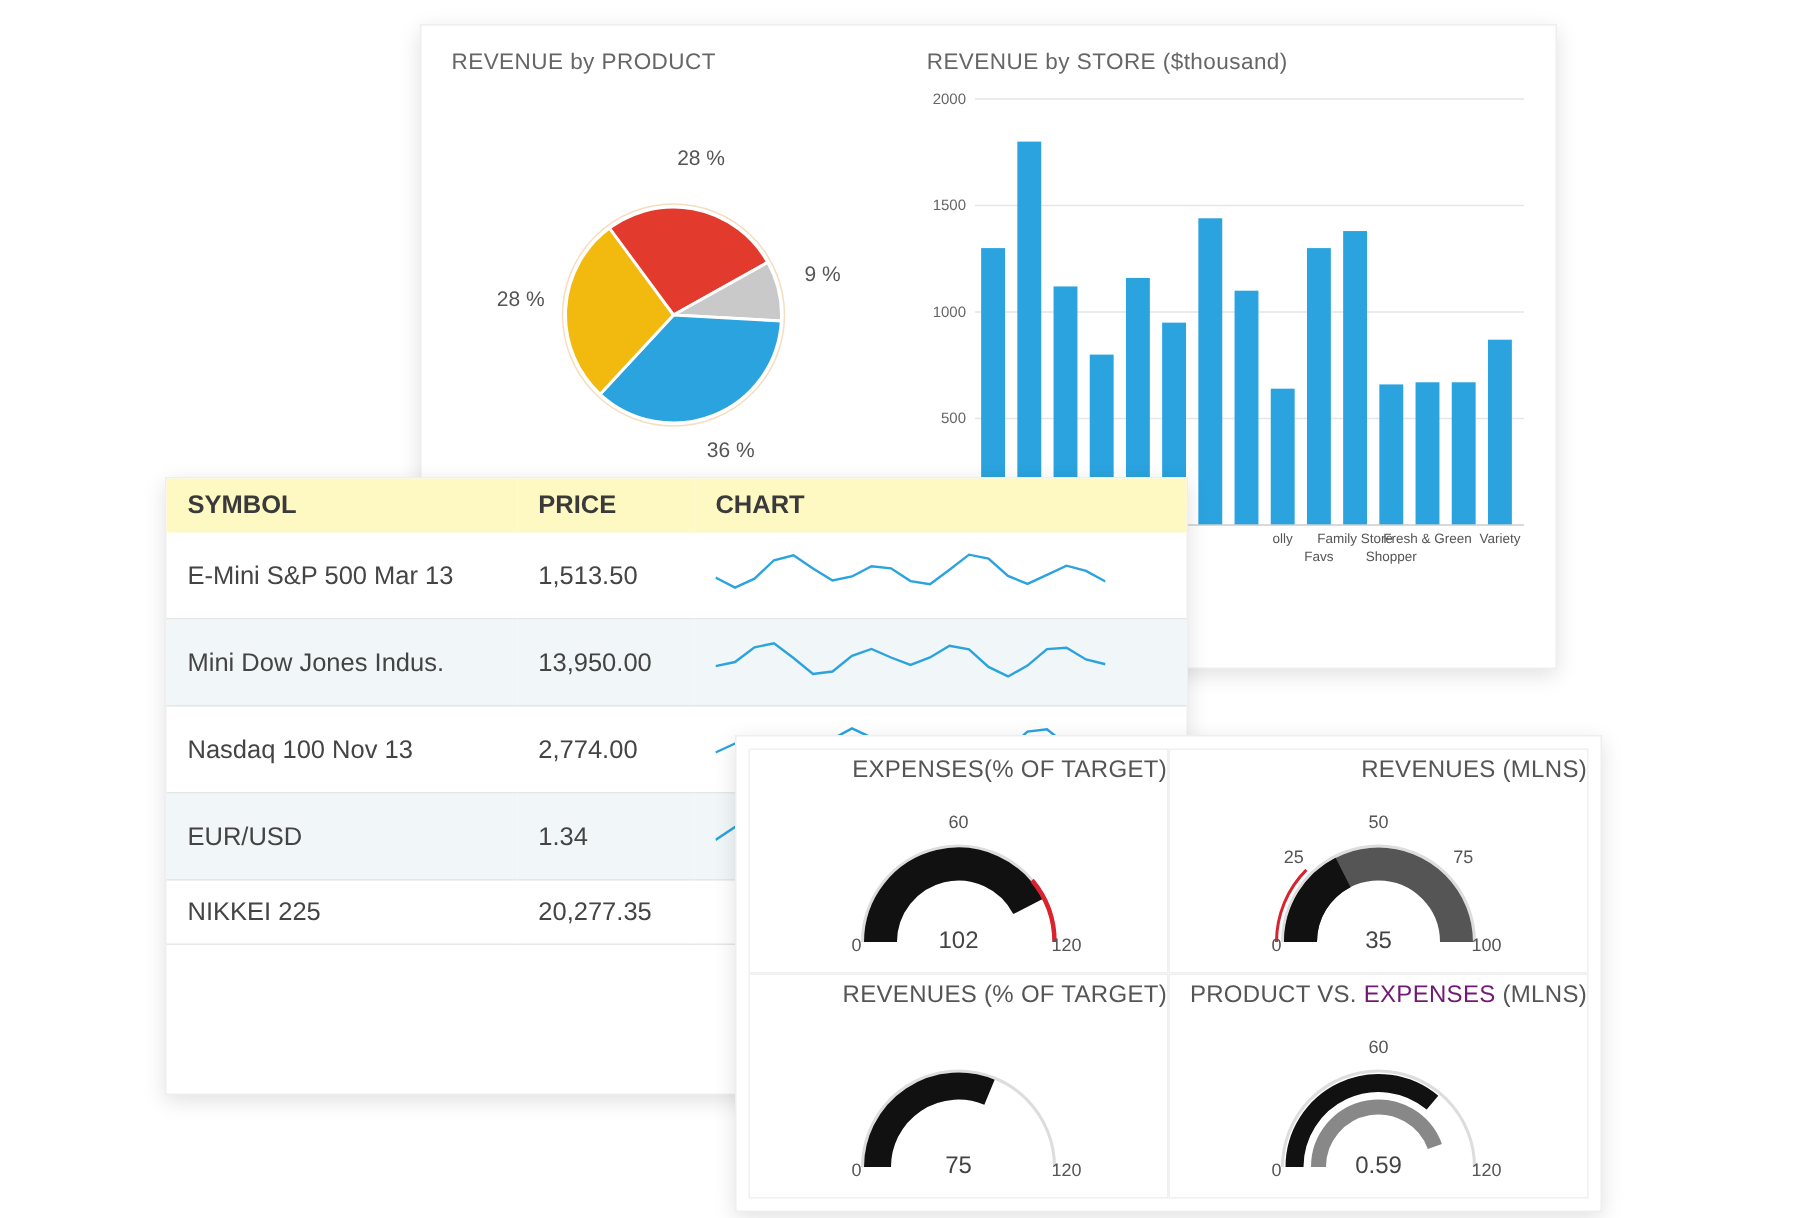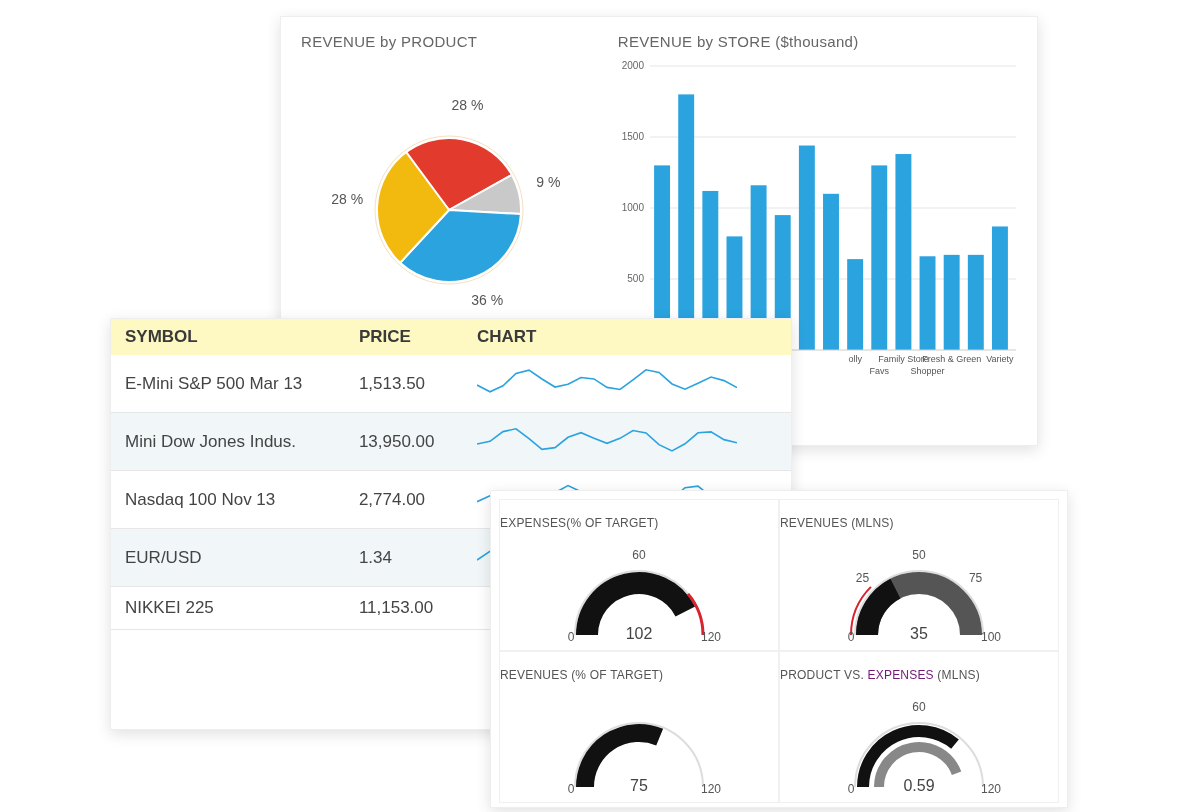--- a/index.html
+++ b/index.html
@@ -16,21 +16,21 @@
   #panel-table table{width:100%;border-collapse:collapse;font-size:17px}
   #panel-table thead th{background:#fef9c3;color:#3a3a3a;text-align:left;font-weight:600;padding:8px 14px;font-size:17px}
   #panel-table td{padding:11px 14px;border-bottom:1px solid #e6e6e6}
   #panel-table tr:nth-child(even) td{background:#f1f6f9}
   #panel-table td.price{white-space:nowrap}
   .spark{height:30px;width:260px}
   
   #panel-gauges{left:490px;top:490px;width:560px;height:300px;padding:8px}
   .gauge-grid{display:grid;grid-template-columns:1fr 1fr;grid-template-rows:1fr 1fr;width:100%;height:100%}
   .gauge-cell{position:relative;border:0.5px solid #f0f0f0}
-  .gauge-title{font-size:12px;color:#555;text-align:left;margin-top:16px;letter-spacing:.2px}
+  .gauge-title{font-size:16px;color:#555;text-align:right;margin-top:5px;letter-spacing:.2px}
   .gauge-title .accent{color:#701a75}
   .gauge-svg{display:block;margin:0 auto}
   .tick-lbl{font-size:12px;fill:#555}
   .center-lbl{font-size:16px;fill:#444}
   .bar-lbl{font-size:9px;fill:#555;text-anchor:middle}
   .axis-tick{font-size:10px;fill:#666}
 </style>
 </head>
 <body>
 
@@ -123,21 +123,21 @@
           </tr>
           <tr>
             <td>EUR/USD</td>
             <td class="price">1.34</td>
             <td><svg class="spark" viewBox="0 0 260 30">
                 <path d="M 0 19.969641211080404 L 13 11.328205098945638 L 26 11.704056207318988 L 39 18.653341500162437 L 52 19.28147239719156 L 65 10.410102411520011 L 78 4.295447551359267 L 91 11.021104879719378 L 104 23.196165638691486 L 117 25.624905120689906 L 130 16.326560592480263 L 143 8.695302729218573 L 156 11.984941281252016 L 169 18.65790042716268 L 182 16.706219347754704 L 195 8.293015670305069 L 208 6.9108996551217325 L 221 17.066293974961727 L 234 26.510369527697783 L 247 22.947220772847206 L 260 11.323257173549827" fill="none" stroke="#2aa3df" stroke-width="1.6"></path>
               </svg></td>
           </tr>
           <tr>
             <td>NIKKEI 225</td>
-            <td class="price">11,153.00</td>
+            <td class="price">20,277.35</td>
             <td></td>
           </tr>
         </tbody>
     </table>
   </div>
 
   <div id="panel-gauges" class="panel">
     <div class="gauge-grid">
       <div class="gauge-cell">
         <div class="gauge-title">EXPENSES(% OF TARGET)</div>

